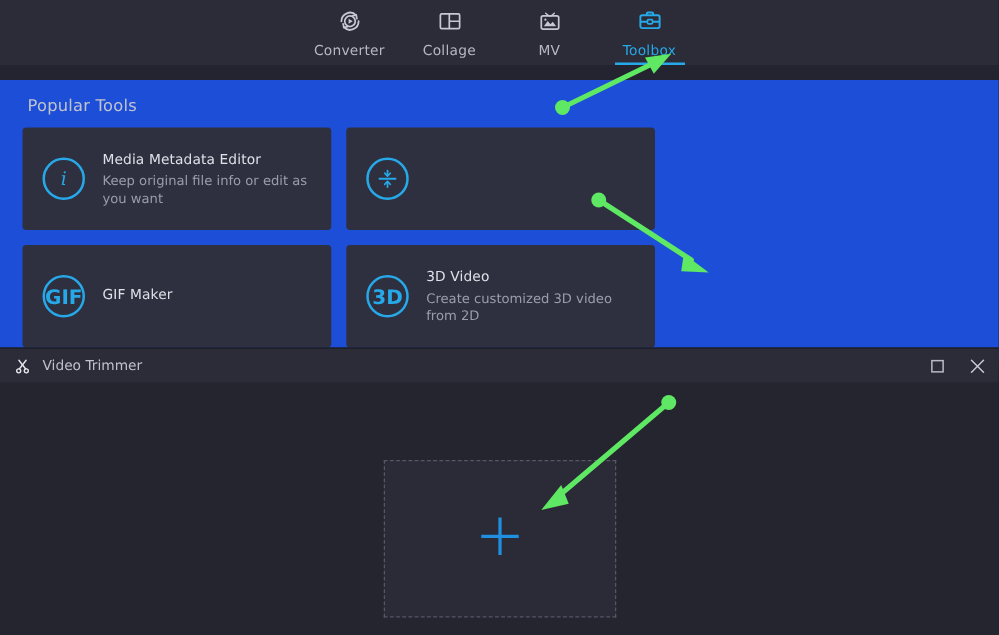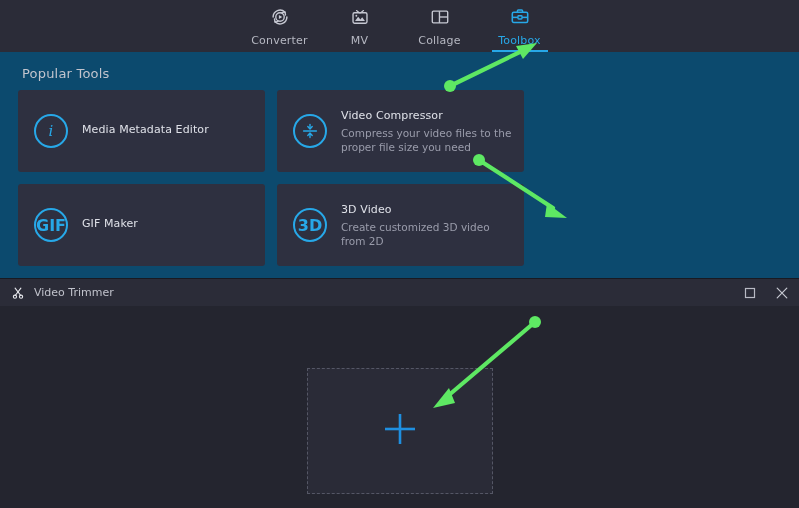--- a/index.html
+++ b/index.html
@@ -26,22 +26,22 @@
   .nav-icon{ height:26px; display:flex; align-items:center; justify-content:center; }
   .nav-label{ font-size:11px; color:#b6b8c2; margin-top:4px; letter-spacing:.2px;}
   .nav-item.active .nav-label{ color:#27a8e8; }
   .nav-underline{
     position:absolute; bottom:0; left:12px; right:12px; height:2px;
     background:#27a8e8;
   }
 
   
   .content{
-    position:absolute; left:0; top:52px; width:799px; height:226px;
-    background:#0c4a6e;
+    position:absolute; left:0; top:64px; width:799px; height:226px;
+    background:#1d4ed8;
   }
   .section-title{
     position:absolute; left:22px; top:14px;
     font-size:13px; color:#c2c4cd; letter-spacing:.2px;
   }
   .cards{
     position:absolute; left:18px; top:38px; width:763px;
     display:flex; flex-wrap:wrap; gap:12px;
   }
   .card{
@@ -107,40 +107,40 @@
         <circle cx="12" cy="12" r="4.6" stroke="#c6c8d2" stroke-width="1.5" fill="none"></circle>
         <path d="M10.8 9.9 14.4 12 10.8 14.1Z" fill="#c6c8d2"></path>
       </svg>
     </span>
     <span class="nav-label">Converter</span>
   </div>
 
   <div class="nav-item">
     <span class="nav-icon">
       <svg width="22" height="22" viewBox="0 0 24 24" fill="none">
+        <rect x="3.6" y="5.6" width="16.8" height="12.8" rx="1.2" stroke="#c6c8d2" stroke-width="1.5"></rect>
+        <path d="M11.4 5.6 V18.4" stroke="#c6c8d2" stroke-width="1.5"></path>
+        <path d="M11.4 12 H20.4" stroke="#c6c8d2" stroke-width="1.5"></path>
+      </svg>
+    </span>
+    <span class="nav-label">Collage</span>
+  </div>
+
+  <div class="nav-item">
+    <span class="nav-icon">
+      <svg width="22" height="22" viewBox="0 0 24 24" fill="none">
         <path d="M8.2 5.0 11.2 7.4M15.8 5.0 12.8 7.4" stroke="#c6c8d2" stroke-width="1.3" stroke-linecap="round"></path>
         <rect x="4.4" y="7.4" width="15.2" height="11.4" rx="1.6" stroke="#c6c8d2" stroke-width="1.5"></rect>
         <path d="M6.6 16.4 10.0 11.8 12.4 14.6 14.4 12.4 17.4 16.4Z" fill="#c6c8d2"></path>
         <circle cx="8.0" cy="10.6" r="1.0" fill="#c6c8d2"></circle>
       </svg>
     </span>
     <span class="nav-label">MV</span>
   </div>
 
-  <div class="nav-item">
-    <span class="nav-icon">
-      <svg width="22" height="22" viewBox="0 0 24 24" fill="none">
-        <rect x="3.6" y="5.6" width="16.8" height="12.8" rx="1.2" stroke="#c6c8d2" stroke-width="1.5"></rect>
-        <path d="M11.4 5.6 V18.4" stroke="#c6c8d2" stroke-width="1.5"></path>
-        <path d="M11.4 12 H20.4" stroke="#c6c8d2" stroke-width="1.5"></path>
-      </svg>
-    </span>
-    <span class="nav-label">Collage</span>
-  </div>
-
   <div class="nav-item active">
     <span class="nav-icon">
       <svg width="22" height="22" viewBox="0 0 24 24" fill="none">
         <path d="M9.2 6.6 V5.4 a1 1 0 0 1 1-1 h3.6 a1 1 0 0 1 1 1 V6.6" stroke="#27a8e8" stroke-width="1.7" stroke-linecap="round"></path>
         <rect x="3.6" y="6.8" width="16.8" height="11.2" rx="1.6" stroke="#27a8e8" stroke-width="1.7"></rect>
         <path d="M3.6 12.4 H20.4" stroke="#27a8e8" stroke-width="1.7"></path>
         <rect x="9.8" y="10.6" width="4.4" height="3.6" rx="0.8" fill="#2b2c38" stroke="#27a8e8" stroke-width="1.5"></rect>
       </svg>
     </span>
     <span class="nav-label">Toolbox</span>
@@ -156,36 +156,33 @@
   <div class="cards">
 
     <div class="card">
       <div class="card-icon">
         <svg width="20" height="20" viewBox="0 0 20 20">
           <text x="10" y="15" text-anchor="middle" font-size="15" font-style="italic" font-family="DejaVu Serif, serif" fill="#27a8e8">i</text>
         </svg>
       </div>
       <div class="card-text">
         <div class="card-title">Media Metadata Editor</div>
+        <div class="card-desc">Keep original file info or edit as you want</div>
       </div>
     </div>
 
     <div class="card">
       <div class="card-icon">
         <svg width="20" height="20" viewBox="0 0 20 20" fill="none">
           <path d="M10 3.4 V7.4" stroke="#27a8e8" stroke-width="1.4" stroke-linecap="round"></path>
           <path d="M7.8 5.6 10 7.9 12.2 5.6" stroke="#27a8e8" stroke-width="1.4" stroke-linecap="round" stroke-linejoin="round"></path>
           <path d="M3.6 10 H16.4" stroke="#27a8e8" stroke-width="1.5" stroke-linecap="round"></path>
           <path d="M10 16.6 V12.6" stroke="#27a8e8" stroke-width="1.4" stroke-linecap="round"></path>
           <path d="M7.8 14.4 10 12.1 12.2 14.4" stroke="#27a8e8" stroke-width="1.4" stroke-linecap="round" stroke-linejoin="round"></path>
         </svg>
-      </div>
-      <div class="card-text">
-        <div class="card-title">Video Compressor</div>
-        <div class="card-desc">Compress your video files to the proper file size you need</div>
       </div>
     </div>
 
     <div class="card">
       <div class="card-icon">
         <span class="gtext">GIF</span>
       </div>
       <div class="card-text">
         <div class="card-title">GIF Maker</div>
       </div>

